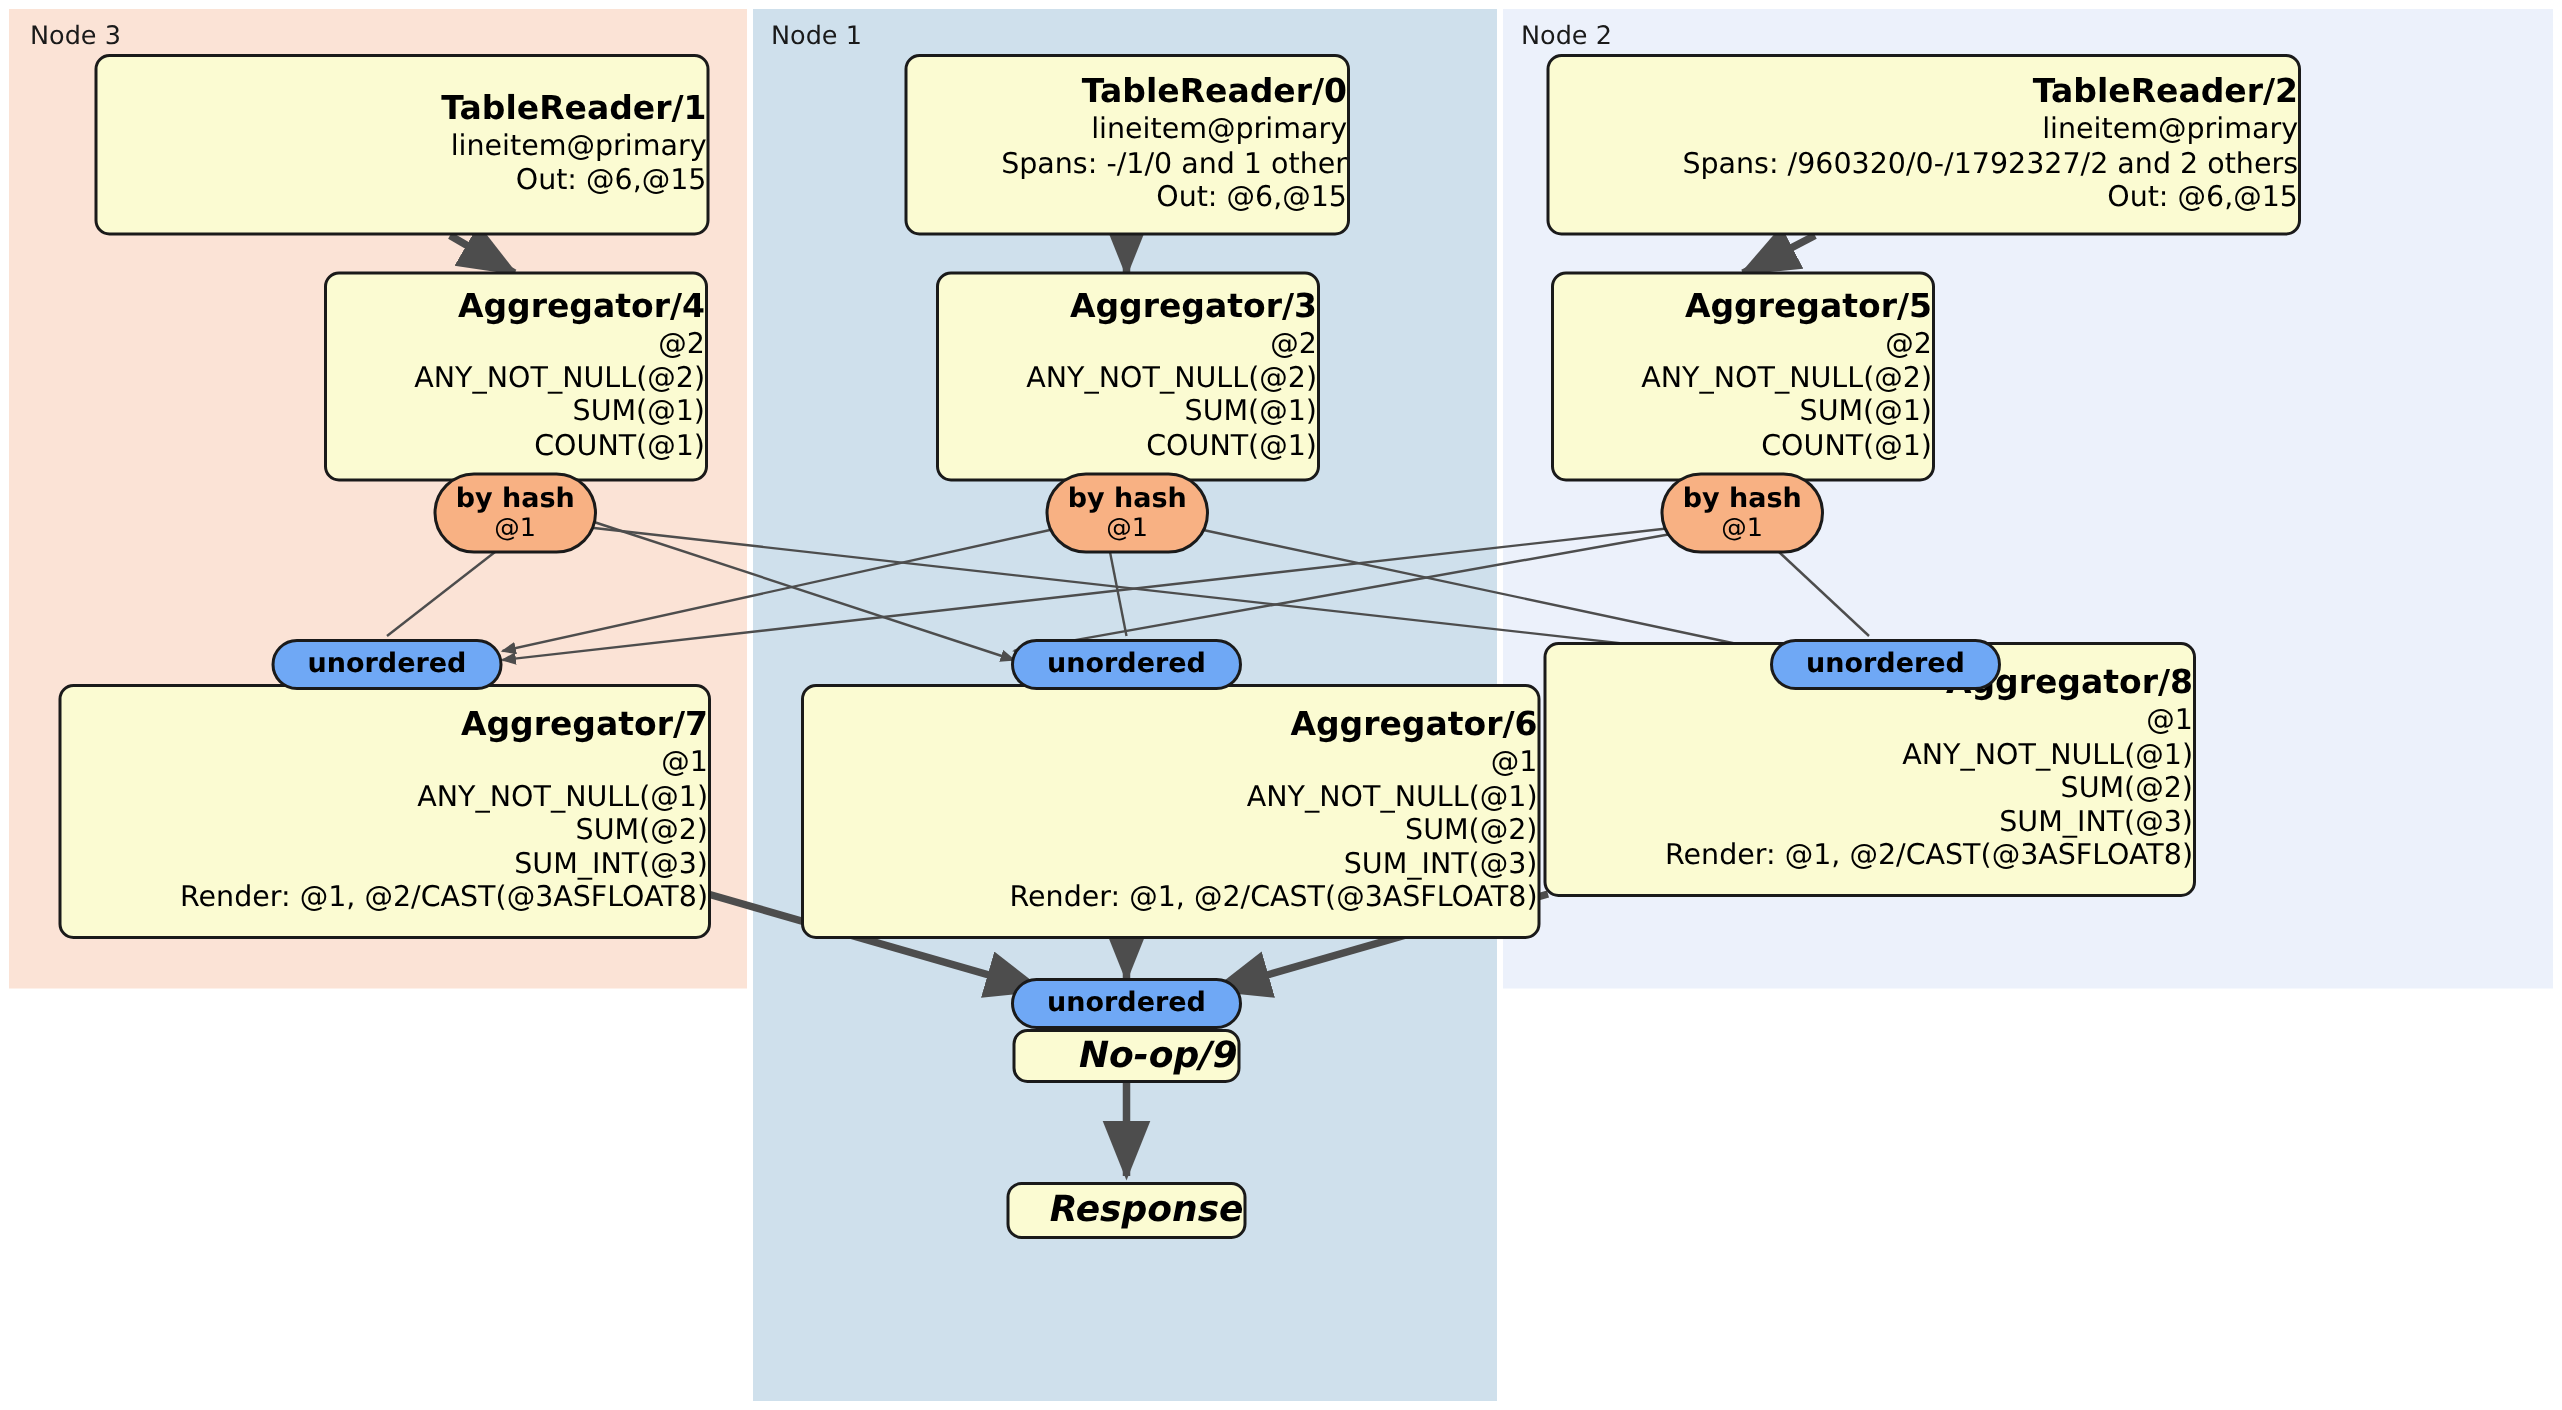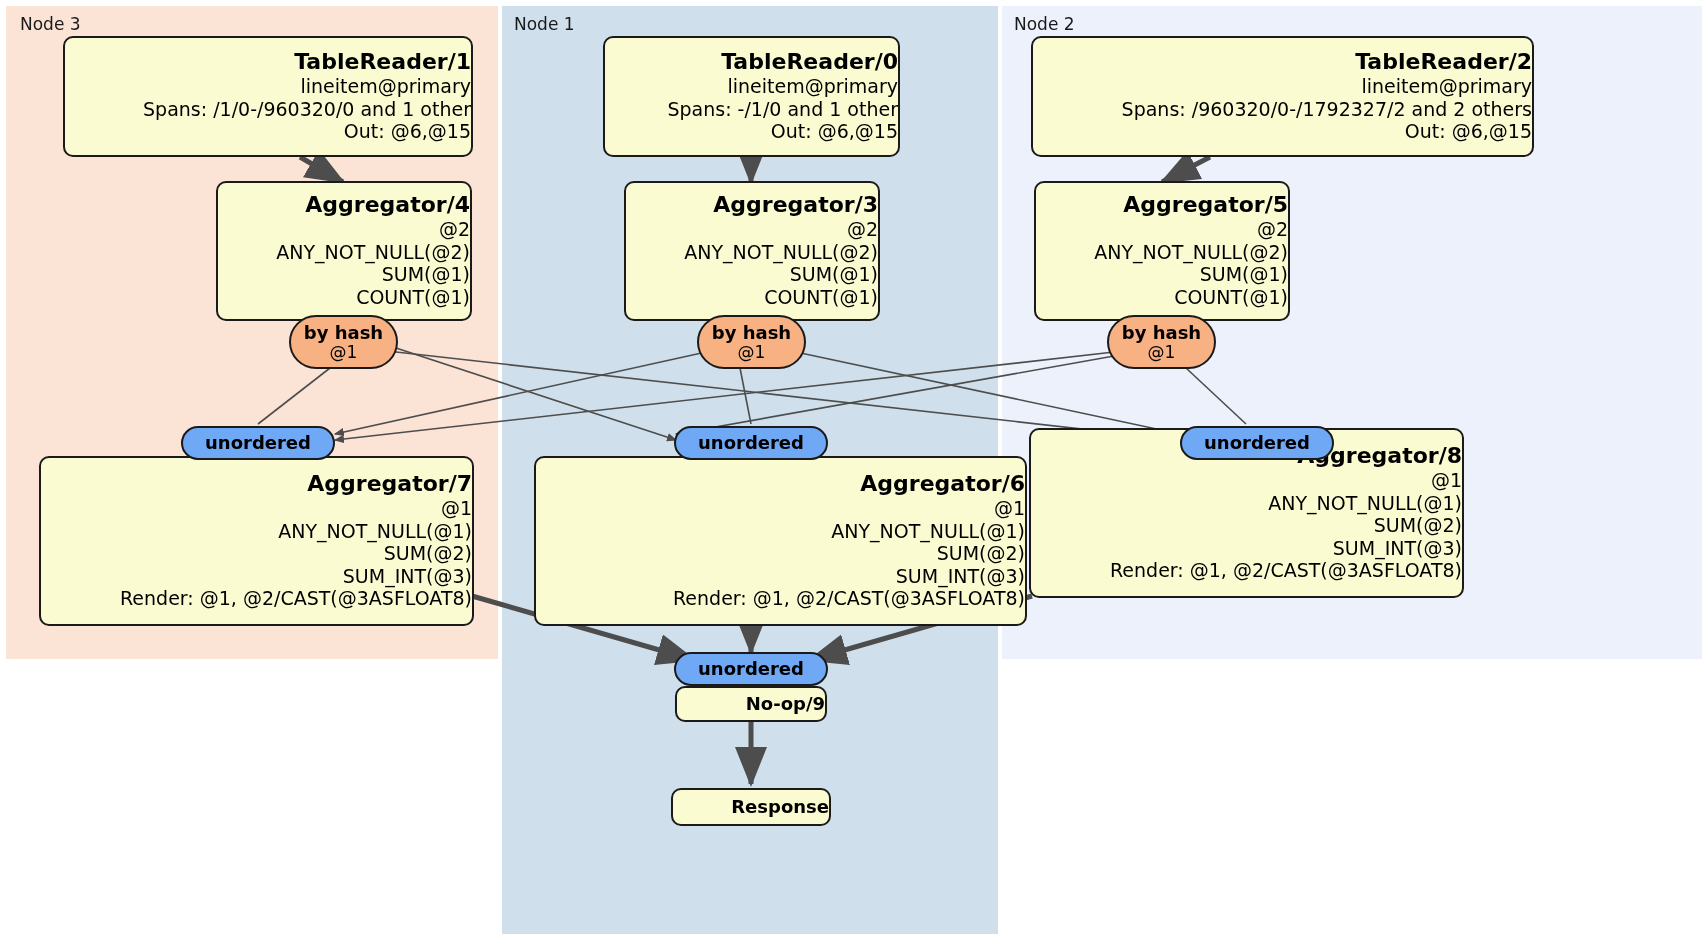--- a/index.html
+++ b/index.html
@@ -15,21 +15,21 @@
   #edges{position:absolute;left:0;top:0;width:1708px;height:940px;overflow:visible;}
 
   
   .box{position:absolute;box-sizing:border-box;background:#fbfbd2;border:2px solid #1a1a1a;
        border-radius:10px;display:flex;flex-direction:column;align-items:flex-end;
        justify-content:center;text-align:center;color:#000;z-index:6;}
   .box .t{font-weight:bold;font-size:22px;line-height:1.13;white-space:nowrap;}
   .box .l{font-size:19px;line-height:1.19;white-space:nowrap;}
 
   .box.small{justify-content:center;}
-  .box.small .t{font-size:18px;}
+  .box.small .t{font-size:24px;font-style:italic;}
 
   
   .pill{position:absolute;box-sizing:border-box;border:2px solid #1a1a1a;border-radius:999px;
         display:flex;flex-direction:column;align-items:center;justify-content:center;
         text-align:center;color:#000000;z-index:9;}
   .pill.hash{background:#f8b183;}
   .pill.unord{background:#6fa8f5;}
   .pill .p1{font-weight:bold;font-size:18px;line-height:1.1;white-space:nowrap;}
   .pill .p2{font-size:17px;line-height:1.1;white-space:nowrap;}
 </style>
@@ -79,21 +79,20 @@
     <path d="M472,596 L694,660" stroke="#4d4d4d" stroke-width="5" fill="none" marker-end="url(#ah)"></path>
     <path d="M751,624 L751,652" stroke="#4d4d4d" stroke-width="5" fill="none" marker-end="url(#ah)"></path>
     <path d="M1032,596 L810,660" stroke="#4d4d4d" stroke-width="5" fill="none" marker-end="url(#ah)"></path>
 
     <path d="M751,722 L751,784" stroke="#4d4d4d" stroke-width="5" fill="none" marker-end="url(#ah)"></path>
   </svg>
 
   <div class="box" style="left:63px;top:36px;width:410px;height:121px;">
     <div class="t">TableReader/1</div>
     <div class="l">lineitem@primary</div>
-    <div class="l">Spans: /1/0-/960320/0 and 1 other</div>
     <div class="l">Out: @6,@15</div>
   </div>
 
   <div class="box" style="left:603px;top:36px;width:297px;height:121px;">
     <div class="t">TableReader/0</div>
     <div class="l">lineitem@primary</div>
     <div class="l">Spans: -/1/0 and 1 other</div>
     <div class="l">Out: @6,@15</div>
   </div>
 

